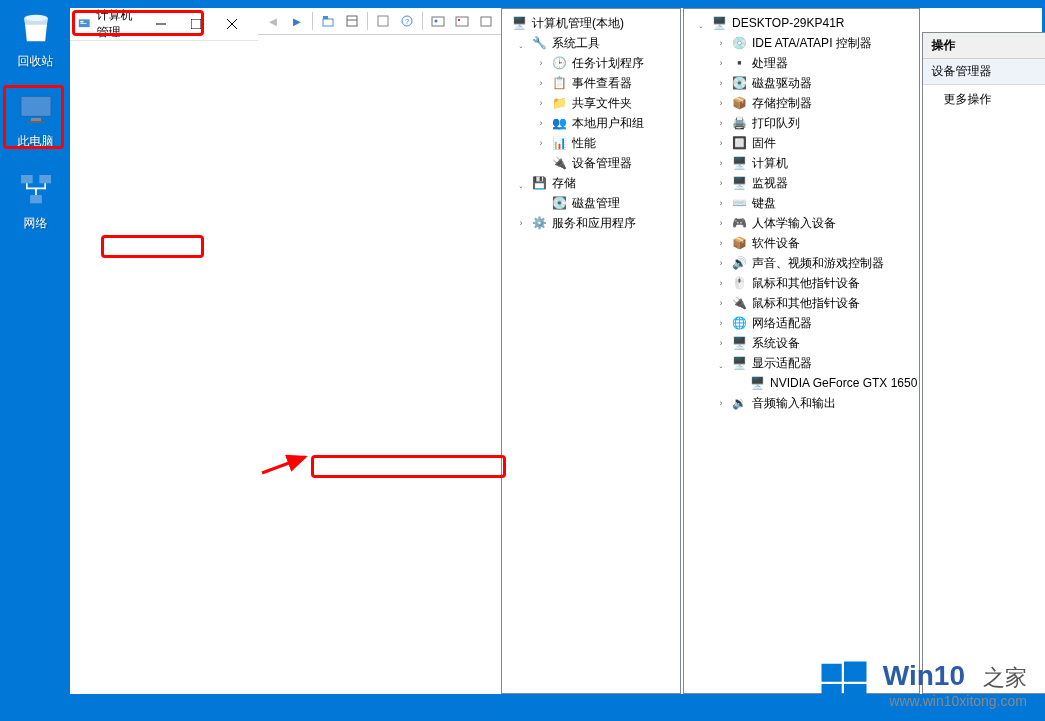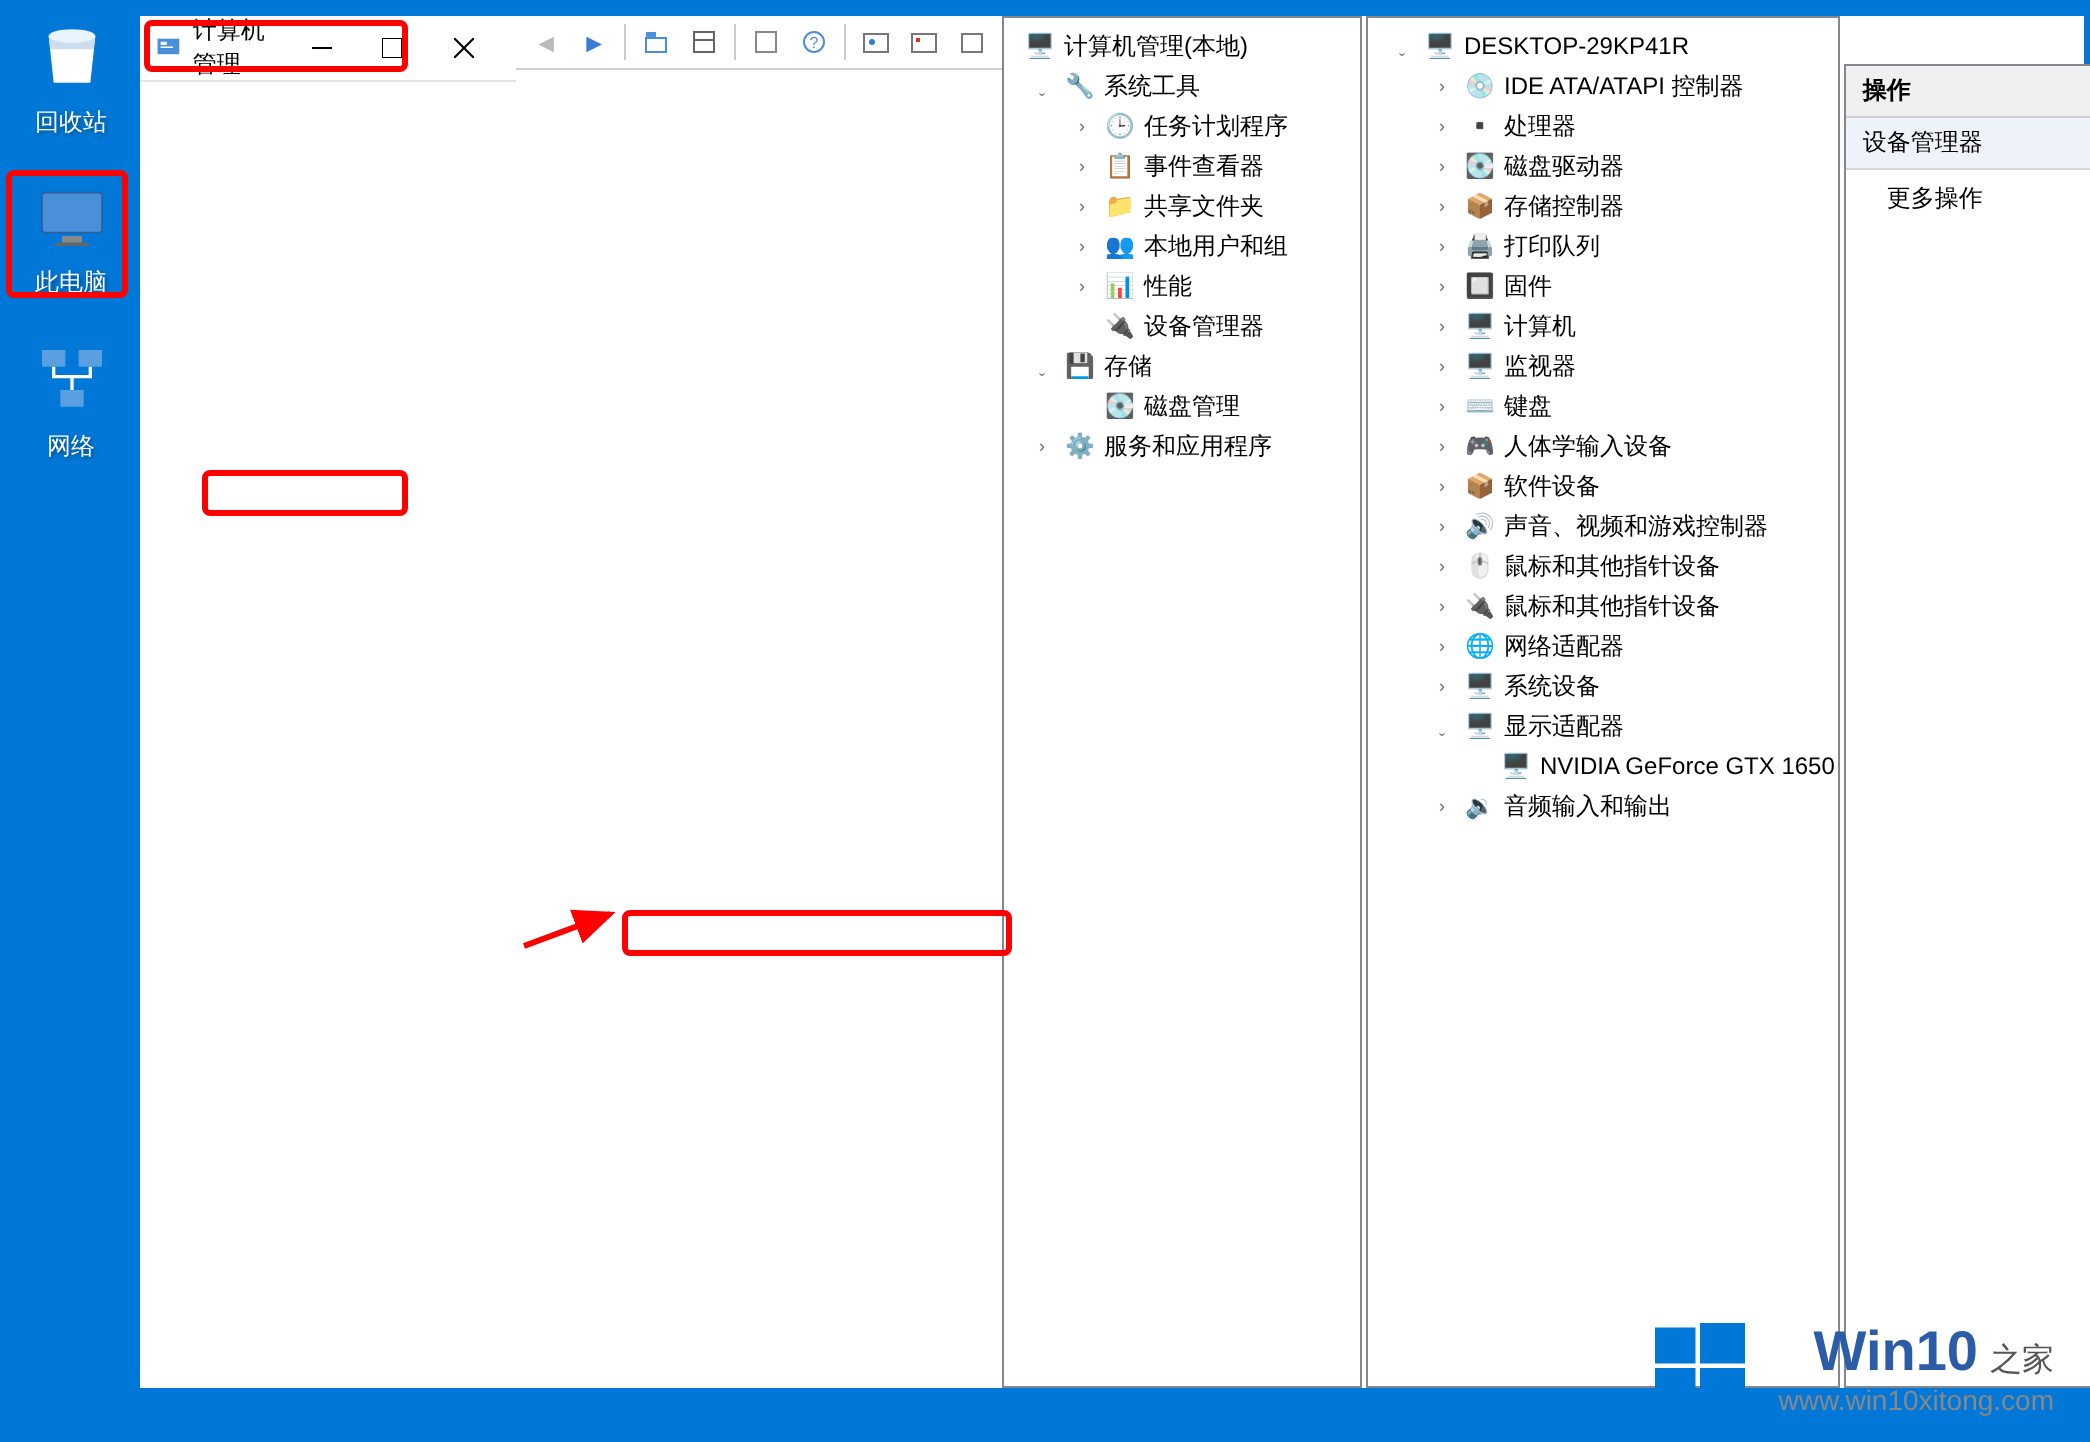--- a/index.html
+++ b/index.html
@@ -39,21 +39,21 @@
 .indent { display:inline-block; }
 
 .actions-header { background:#f0f0f0; border-bottom:1px solid #d0d0d0; padding:4px 8px; font-weight:bold; font-size:12px;}
 .actions-sub { background:#eef3fa; padding:4px 8px; font-size:12px; display:flex; justify-content:space-between; align-items:center; border-bottom:1px solid #d8d8d8;}
 .actions-item { padding:6px 20px; font-size:12px; display:flex; justify-content:space-between; align-items:center;}
 
 
 .watermark { position:absolute; right:18px; bottom:10px; text-align:right; display:flex; align-items:center; gap:12px; z-index:60;}
 .watermark .logo { width:54px; height:54px; }
 .watermark .txt1 { font-size:28px; font-weight:700; color:#2a5ca8; }
-.watermark .txt1 small{ font-size:16px; font-weight:400; color:#555; margin-left:6px;}
+.watermark .txt1 small{ font-size:22px; font-weight:400; color:#555; margin-left:18px;}
 .watermark .txt2 { font-size:14px; color:#888; }
 </style>
 </head>
 <body>
 
 <div class="desktop-icon" style="top:8px;">
   <svg class="ico" viewBox="0 0 48 48">
       <path fill="#fff" d="M10 12h28l-3 28H13z"></path>
       <path fill="#cde" d="M10 12h28l-1 8H11z"></path>
       <ellipse cx="24" cy="12" rx="14" ry="4" fill="#e8f4ff"></ellipse>

